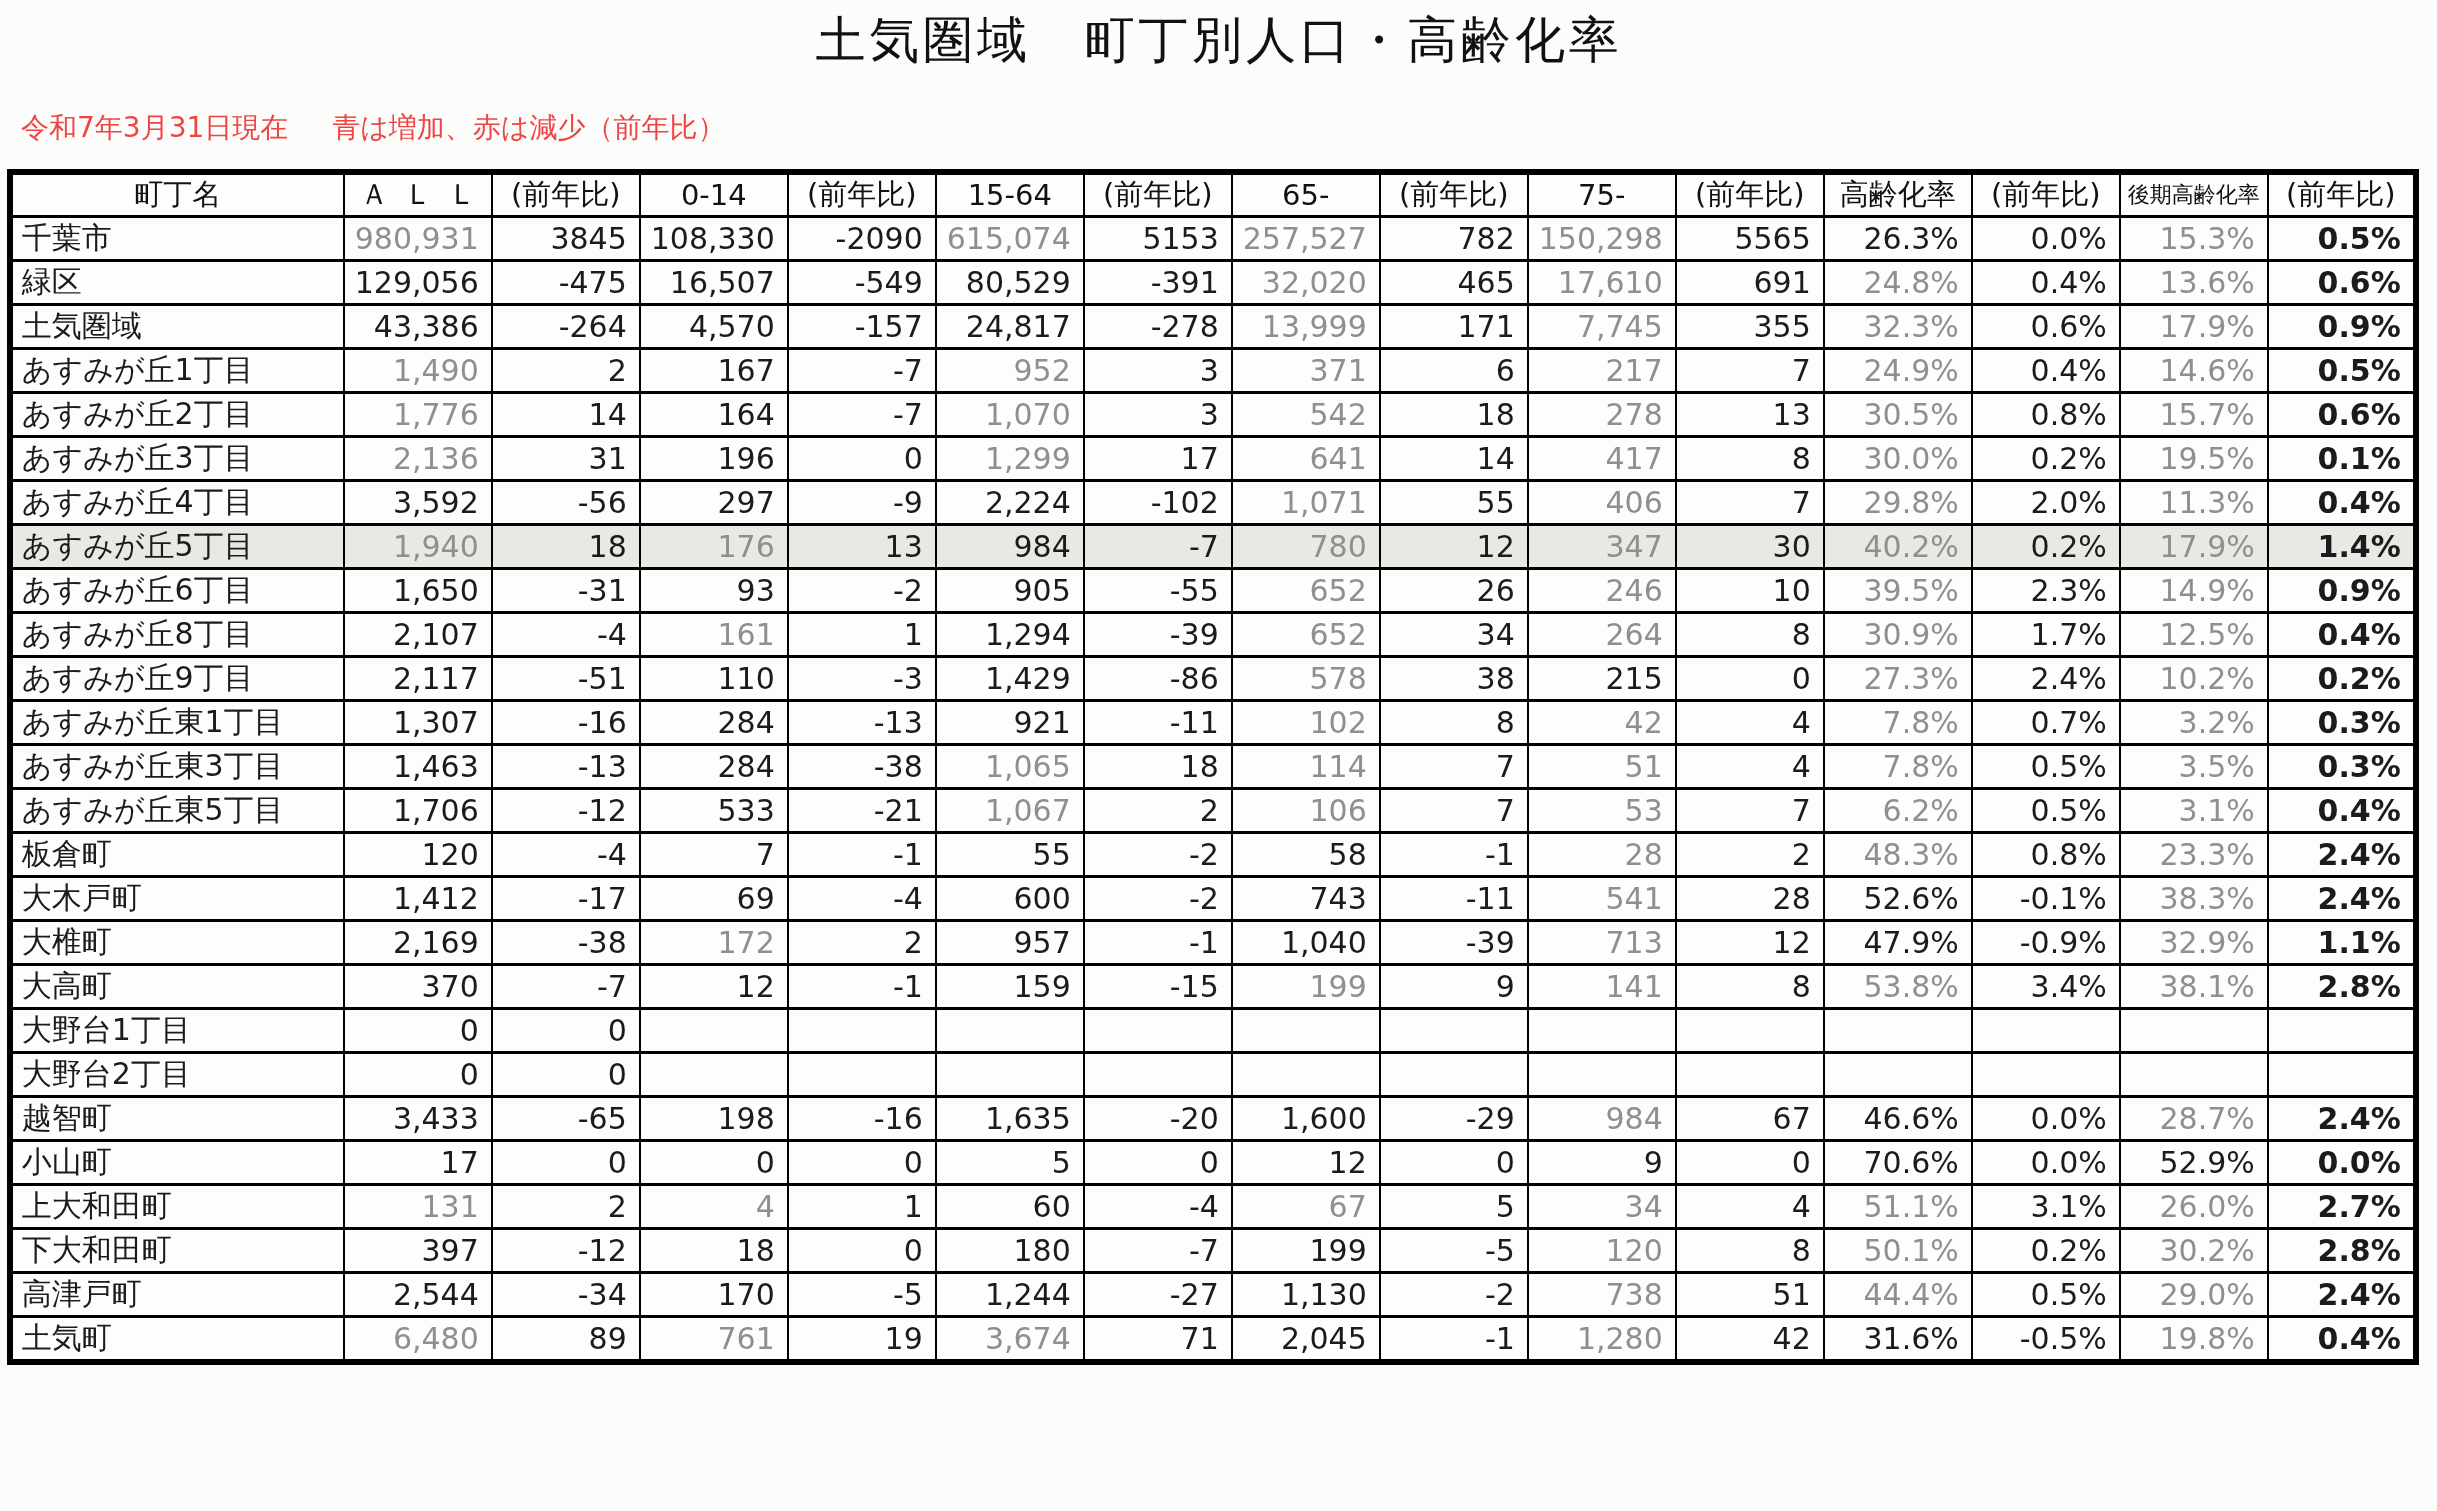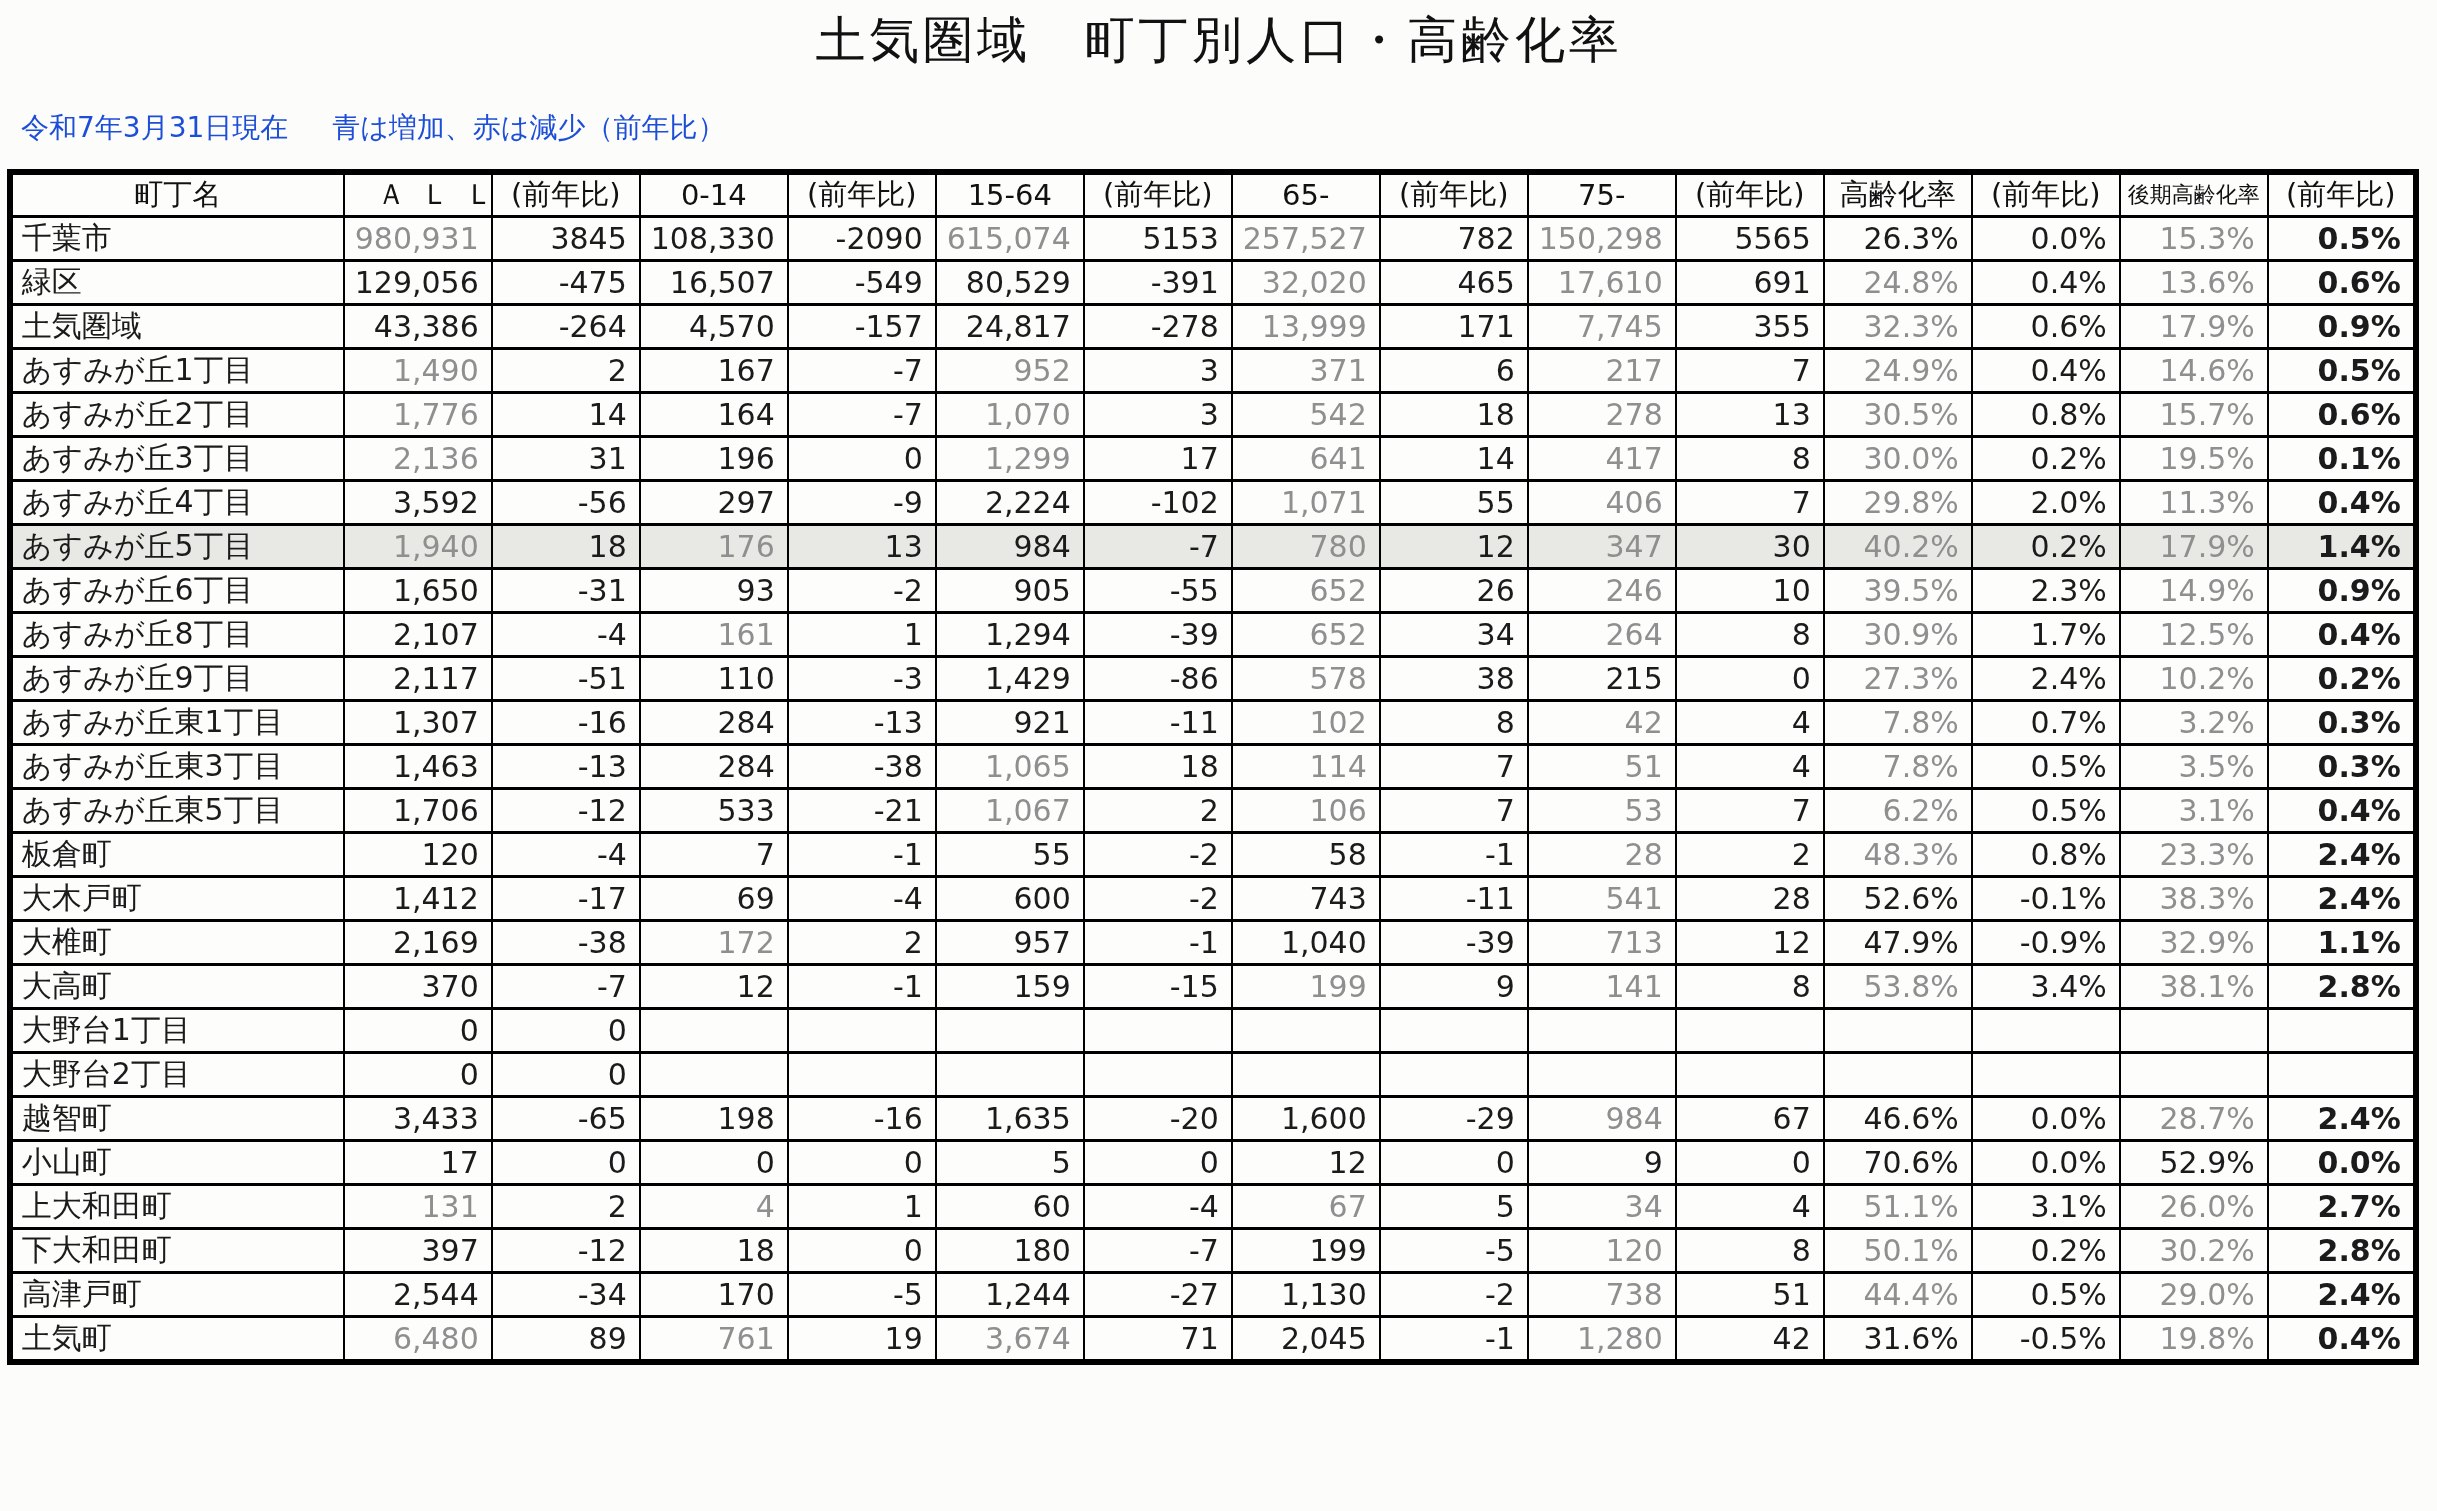--- a/index.html
+++ b/index.html
@@ -18,21 +18,21 @@
     font-weight: normal;
     letter-spacing: 3.8px;
     margin-top: 10.5px;
     line-height: 59px;
     color: #111;
   }
   .subtitle {
     margin: 42px 0 0 21px;
     font-size: 28px;
     line-height: 32px;
-    color: #1d4ed8;
+    color: #ef4444;
   }
   .subtitle .legend-label { margin-left: 35px; }
   table.pop-table {
     border-collapse: collapse;
     table-layout: fixed;
     width: 2096px;
     margin: 25.6px 0 0 6.8px;
     border: 6.8px solid #000;
     background: #fdfdfb;
   }
@@ -47,21 +47,21 @@
   }
   thead th {
     height: 41px;
     font-size: 29px;
     font-weight: normal;
     text-align: center;
     padding: 0 1.5px;
     color: #111;
   }
   
-  thead th:nth-child(2) { letter-spacing: 15px; padding-left: 32px; }
+  thead th:nth-child(2) { letter-spacing: 15px; padding-left: 15px; }
   thead th:nth-child(14) { font-size: 22px; }
   tbody td { height: 39px; font-size: 30px; }
   td.name {
     text-align: left;
     padding-left: 9px;
     font-size: 30px;
   }
   td.num {
     text-align: right;
     padding-right: 12px;

